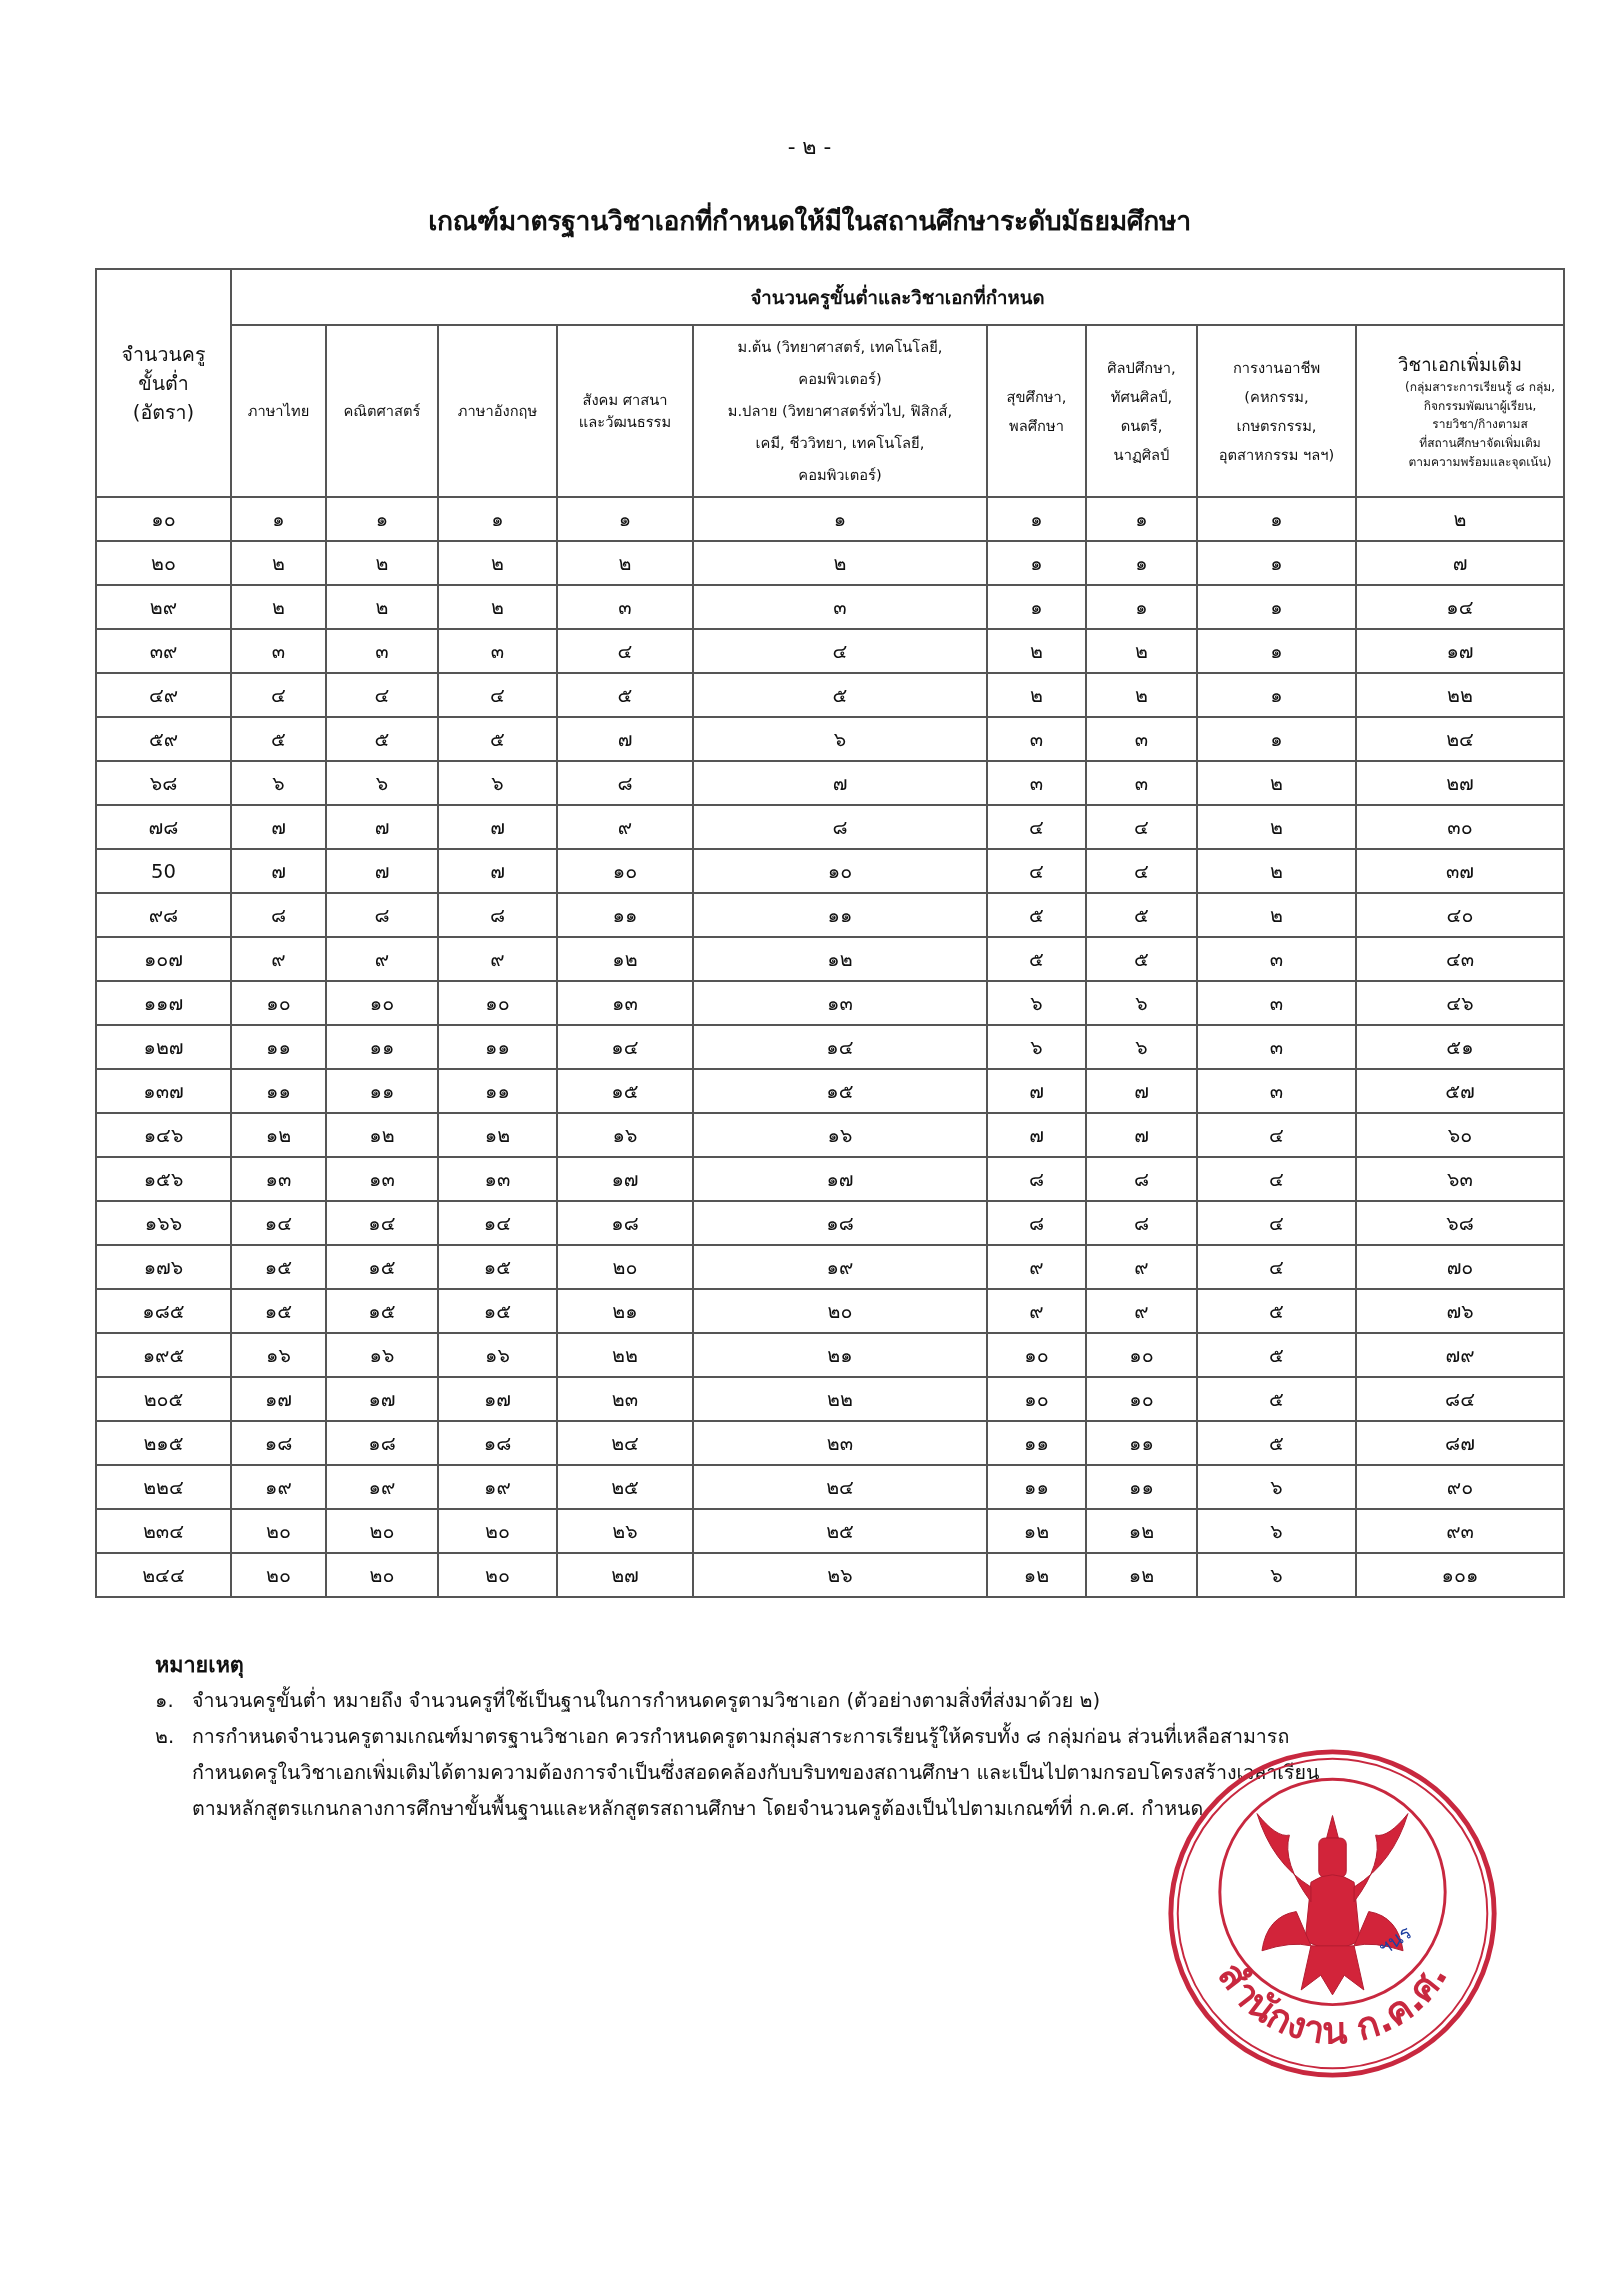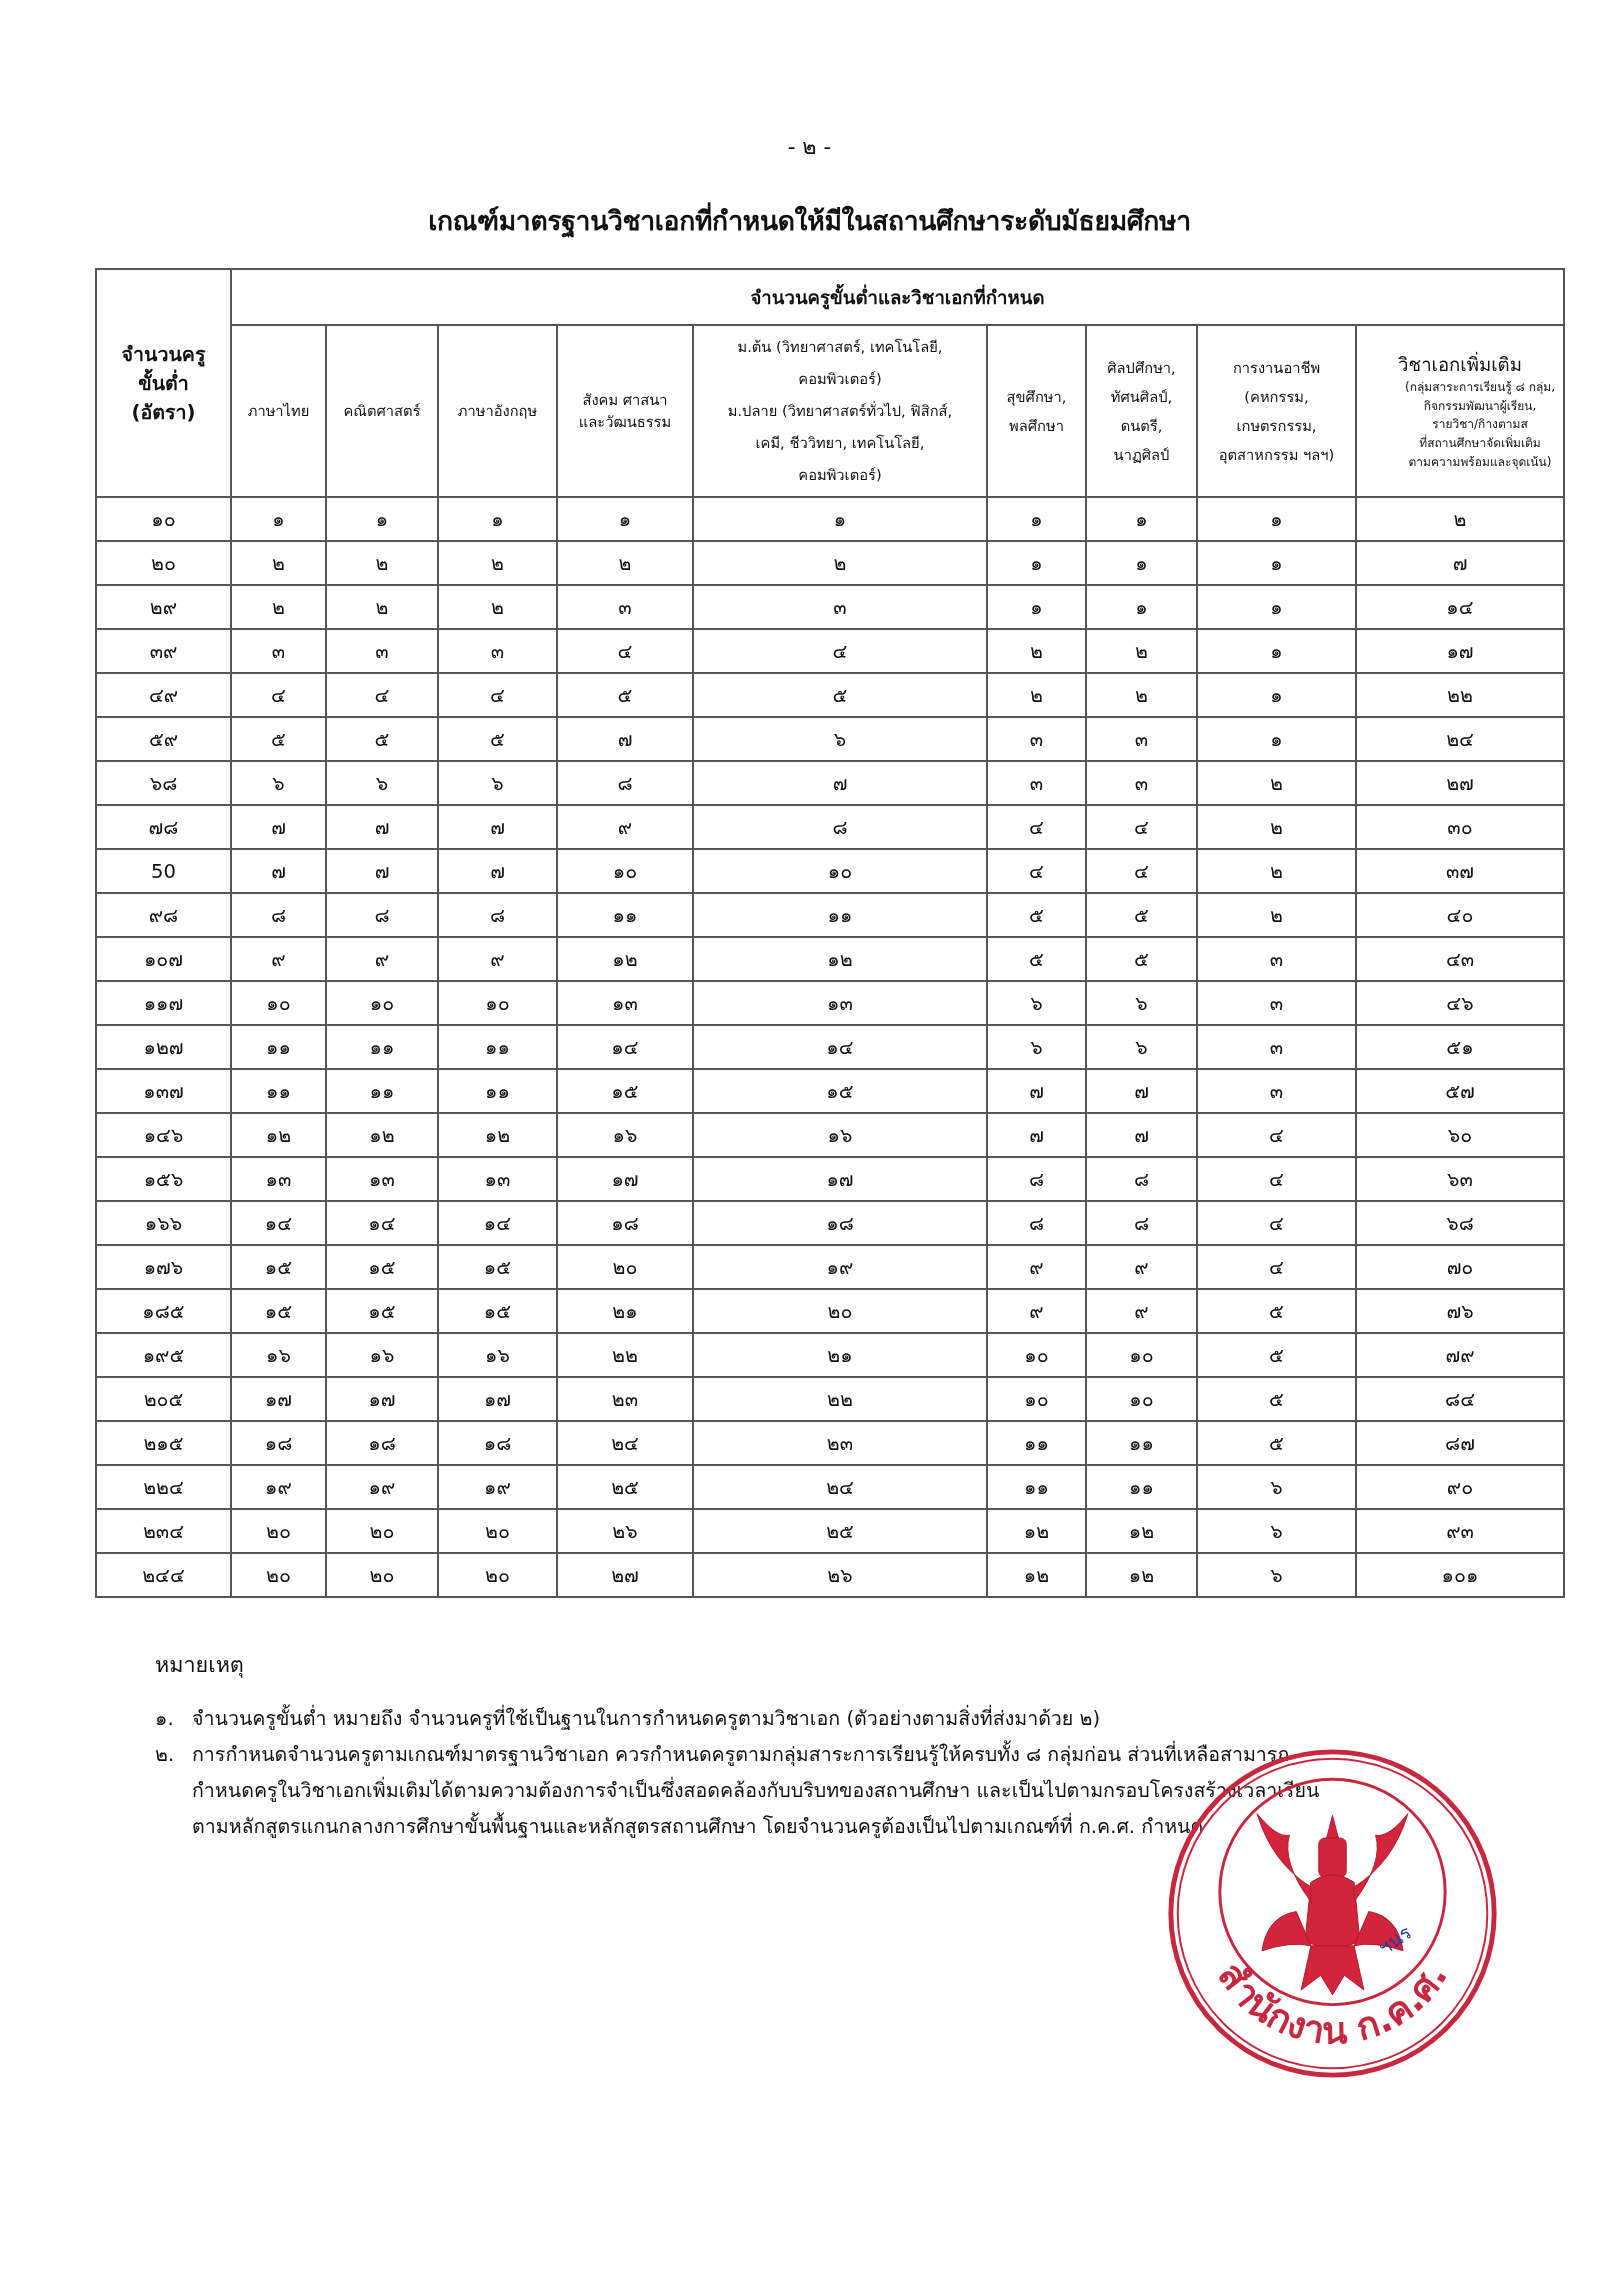--- a/index.html
+++ b/index.html
@@ -5,28 +5,28 @@
   html, body { margin: 0; padding: 0; background: #ffffff; }
   body { width: 1619px; height: 2293px; position: relative; overflow: hidden;
          font-family: "DejaVu Sans", "Liberation Sans", sans-serif; color: #111; }
   .page-number { position: absolute; top: 129px; left: 0; width: 1619px; text-align: center; font-size: 21.6px; }
   .doc-title { position: absolute; top: 200px; left: 0; width: 1619px; text-align: center;
                font-size: 26.5px; font-weight: bold; letter-spacing: -0.3px; }
   table.criteria { position: absolute; left: 95px; top: 268px; border-collapse: collapse; table-layout: fixed; }
   table.criteria td, table.criteria th { border: 2px solid #555; padding: 0; text-align: center; vertical-align: middle; }
   th { font-weight: normal; }
   .h-main { height: 54px; font-weight: bold; font-size: 18.6px; }
-  .h-rate { font-weight: bold; font-size: 19.6px; line-height: 29px; border-radius: 21px; }
+  .h-rate { font-weight: normal; font-size: 19.6px; line-height: 29px; border-radius: 21px; }
   .h-sub { height: 170px; font-size: 14.7px; line-height: 21.6px; }
   .h-extra-title { font-weight: normal; font-size: 18.6px; display: block; line-height: 27.4px; }
   .h-extra-desc { font-size: 12px; line-height: 18.6px; display: block; margin-left: 40px; }
   .sci-line { display: block; }
   td.cell { height: 42px; font-size: 19.6px; }
   .notes { position: absolute; left: 155px; top: 1647px; width: 1411px; font-size: 19.6px; }
-  .notes-title { font-weight: normal; font-size: 21.6px; margin-bottom: 19px; }
+  .notes-title { font-weight: bold; font-size: 21.6px; margin-bottom: 1px; }
   .note { display: flex; line-height: 36px; }
   .note-num { width: 37px; flex: 0 0 37px; }
   .note-text { flex: 1; }
   .seal { position: absolute; left: 1164px; top: 1745px; width: 338px; height: 338px; }
 </style>
 </head>
 <body>
 
 <div class="page-number">- ๒ -</div>
 <div class="doc-title">เกณฑ์มาตรฐานวิชาเอกที่กำหนดให้มีในสถานศึกษาระดับมัธยมศึกษา</div>

